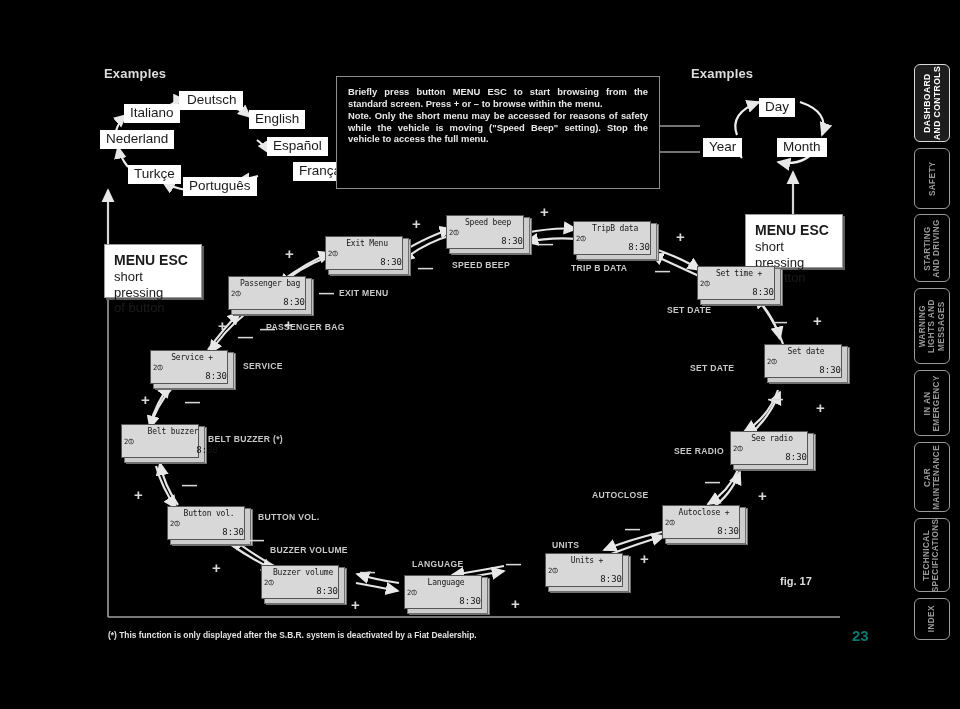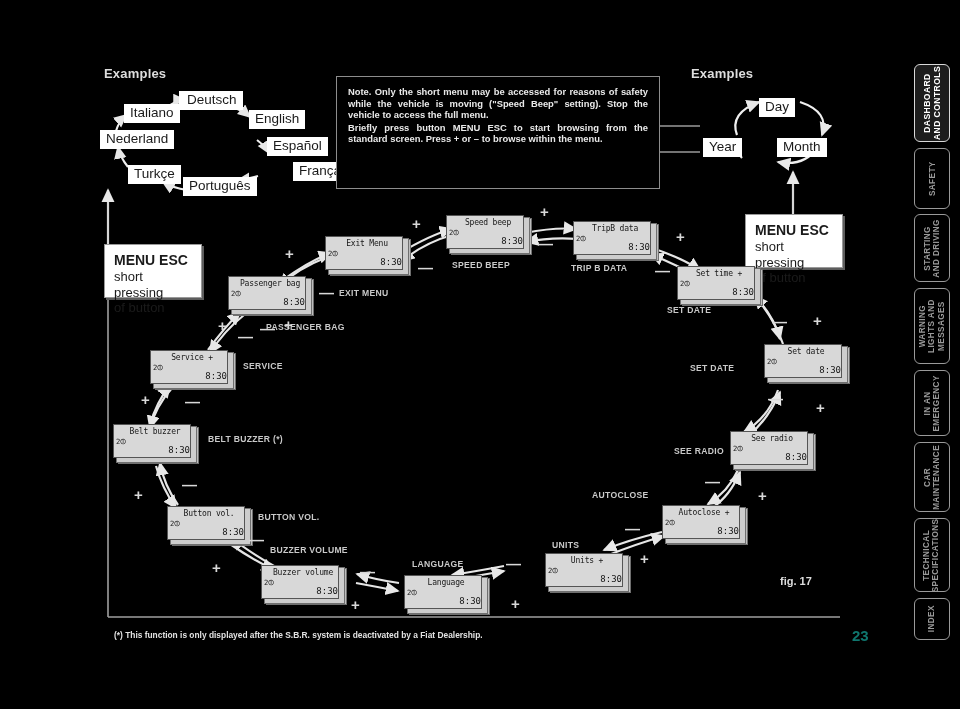--- a/index.html
+++ b/index.html
@@ -179,22 +179,22 @@
   <div class="wbox" style="left:267px;top:137px;text-align:right;">Español</div>
   <div class="wbox" style="left:128px;top:165px;">Turkçe</div>
   <div class="wbox" style="left:245px;top:162px;margin-left:48px;">Français</div>
   <div class="wbox" style="left:183px;top:177px;">Português</div>
 
   <div class="wbox" style="left:759px;top:98px;">Day</div>
   <div class="wbox" style="left:703px;top:138px;">Year</div>
   <div class="wbox" style="left:777px;top:138px;">Month</div>
 
   <div class="notebox" style="left:336px;top:76px;width:324px;height:113px;">
+    <p>Briefly press button MENU ESC to start browsing from the standard screen. Press + or – to browse within the menu.</p>
     <p>Note. Only the short menu may be accessed for reasons of safety while the vehicle is moving ("Speed Beep" setting). Stop the vehicle to access the full menu.</p>
-    <p>Briefly press button MENU ESC to start browsing from the standard screen. Press + or – to browse within the menu.</p>
   </div>
 
   <div class="esc" style="left:104px;top:244px;width:98px;height:54px;">
     <div class="t1">MENU ESC</div>
     <div class="t2">short pressing</div>
     <div class="t2">of button</div>
   </div>
 
   <div class="esc" style="left:745px;top:214px;width:98px;height:54px;">
     <div class="t1">MENU ESC</div>
@@ -225,21 +225,21 @@
   <div class="lcd" style="left:573px;top:221px;">
     <div class="shadow1"></div>
       <div class="shadow2"></div>
     <div class="face"></div>
     <div class="txt">TripB data</div>
     <div class="sub">2⏼</div>
     <div class="clock">8:30</div>
   </div>
   <div class="cap" style="left:571px;top:263px;">TRIP B DATA</div>
 
-  <div class="lcd" style="left:677px;top:266px;">
+  <div class="lcd" style="left:697px;top:266px;">
     <div class="shadow1"></div>
       <div class="shadow2"></div>
     <div class="face"></div>
     <div class="txt">Set time  +</div>
     <div class="sub">2⏼</div>
     <div class="clock">8:30</div>
   </div>
   <div class="cap" style="left:667px;top:305px;">SET DATE</div>
 
   <div class="lcd" style="left:764px;top:344px;">
@@ -305,21 +305,21 @@
   <div class="lcd" style="left:167px;top:506px;">
     <div class="shadow1"></div>
       <div class="shadow2"></div>
     <div class="face"></div>
     <div class="txt">Button vol.</div>
     <div class="sub">2⏼</div>
     <div class="clock">8:30</div>
   </div>
   <div class="cap" style="left:258px;top:512px;">BUTTON VOL.</div>
 
-  <div class="lcd" style="left:113px;top:424px;">
+  <div class="lcd" style="left:121px;top:424px;padding-left:20px;">
     <div class="shadow1"></div>
       <div class="shadow2"></div>
     <div class="face"></div>
     <div class="txt">Belt buzzer</div>
     <div class="sub">2⏼</div>
     <div class="clock">8:30</div>
   </div>
   <div class="cap" style="left:208px;top:434px;">BELT BUZZER (*)</div>
 
   <div class="lcd" style="left:150px;top:350px;">
@@ -368,21 +368,21 @@
   <div class="plus" style="left:351px;top:597px;">+</div>
   <div class="minus" style="left:360px;top:568px;">—</div>
   <div class="plus" style="left:212px;top:560px;">+</div>
   <div class="minus" style="left:249px;top:536px;">—</div>
   <div class="plus" style="left:134px;top:487px;">+</div>
   <div class="minus" style="left:182px;top:481px;">—</div>
   <div class="plus" style="left:141px;top:392px;">+</div>
   <div class="minus" style="left:185px;top:398px;">—</div>
   <div class="minus" style="left:238px;top:333px;">—</div>
 
-  <div class="footnote" style="left:114px;top:630px;">(*) This function is only displayed after the S.B.R. system is deactivated by a Fiat Dealership.</div>
+  <div class="footnote" style="left:108px;top:630px;">(*) This function is only displayed after the S.B.R. system is deactivated by a Fiat Dealership.</div>
   <div class="figref" style="left:780px;top:575px;">fig. 17</div>
   <div class="pagenum" style="left:852px;top:627px;">23</div>
 
   <div class="tab active" style="top:64px;height:78px;width:36px;">
     <span>DASHBOARD<br>AND CONTROLS</span>
   </div>
   <div class="tab idle" style="top:148px;height:61px;width:36px;">
     <span>SAFETY</span>
   </div>
   <div class="tab idle" style="top:214px;height:68px;width:36px;">

